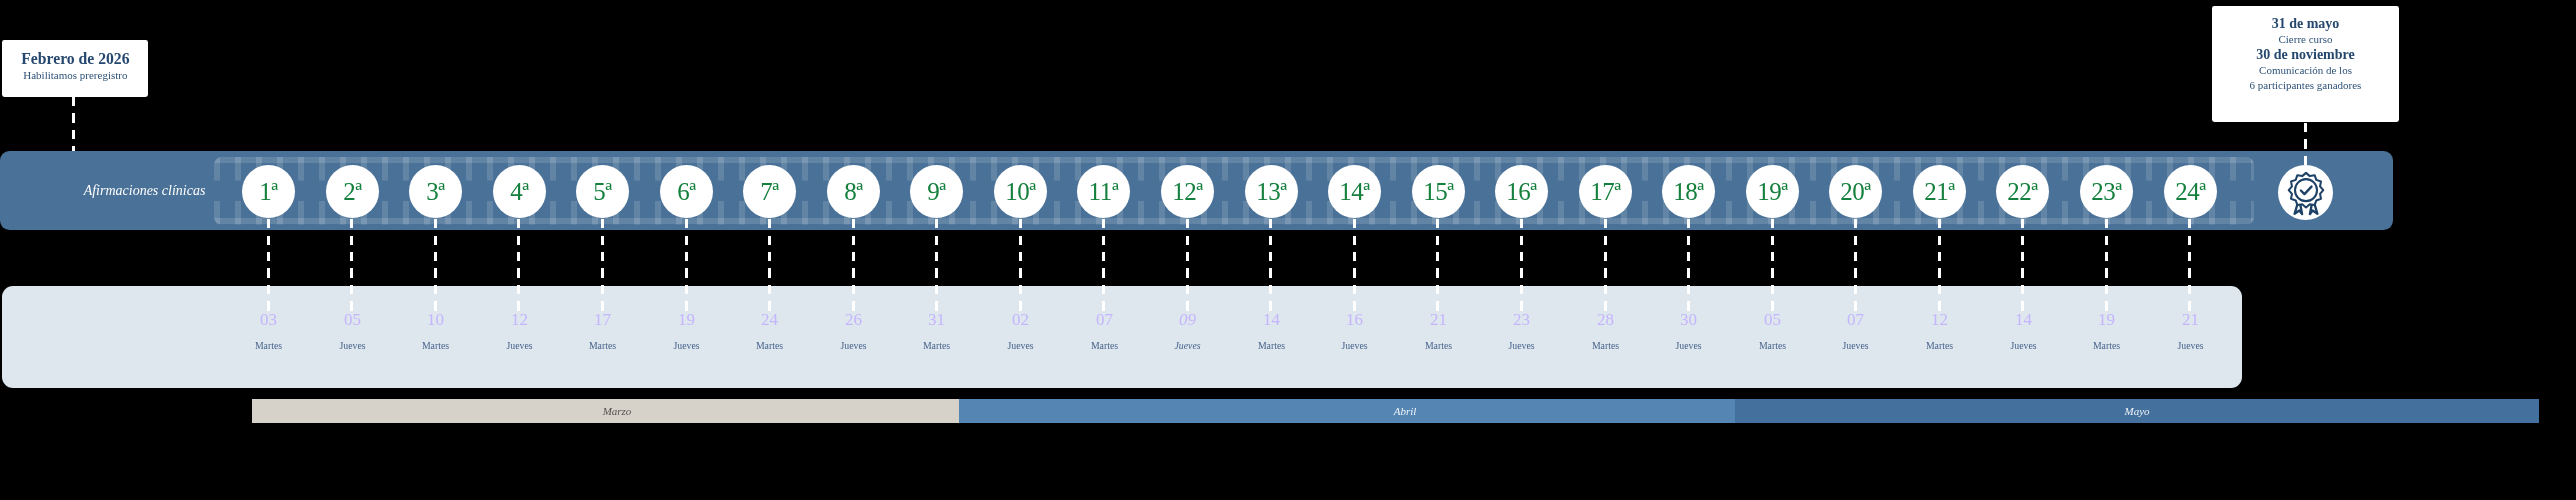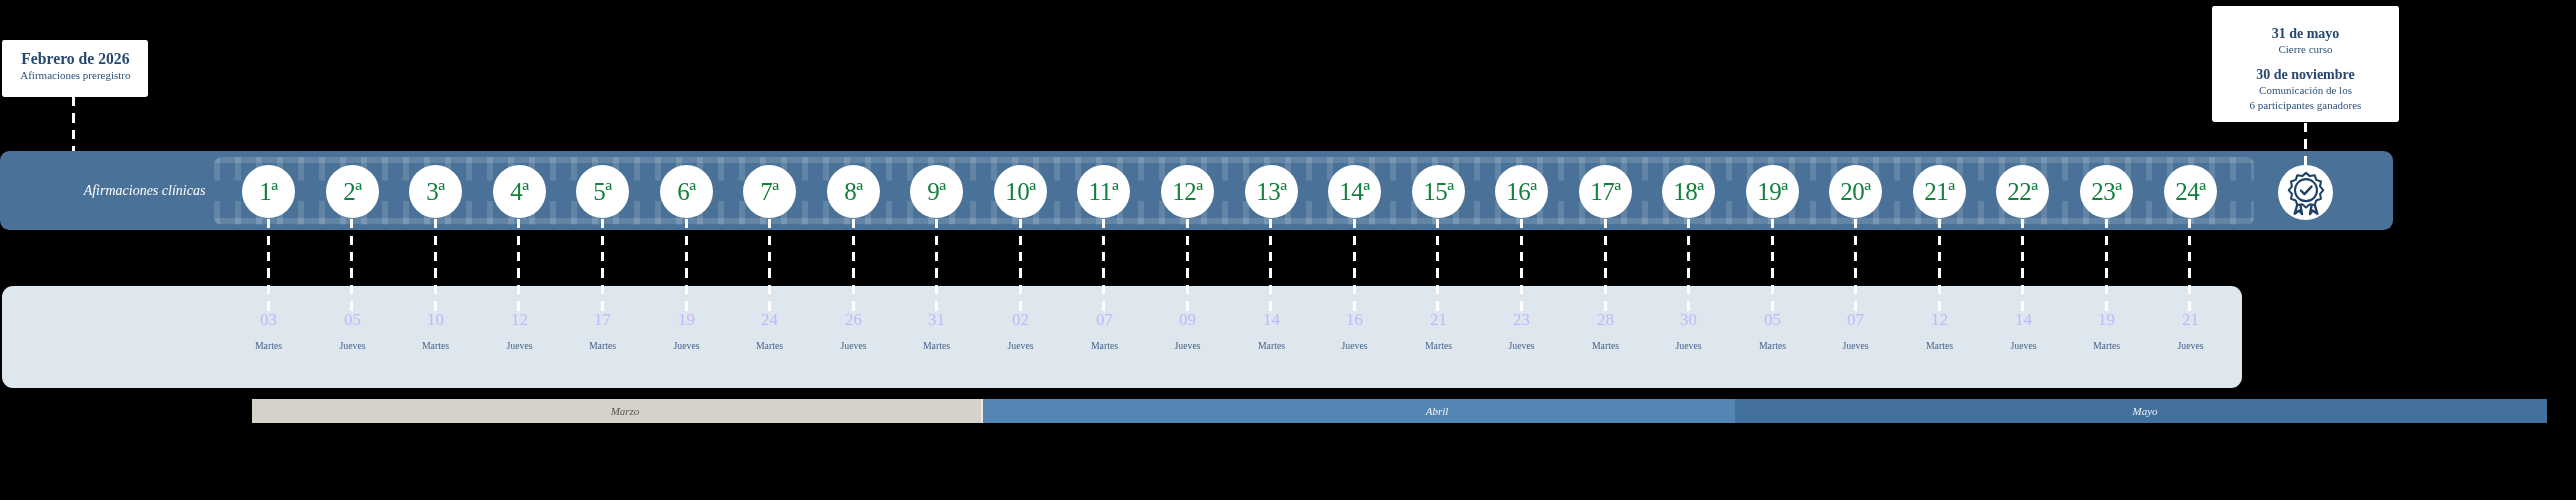--- a/index.html
+++ b/index.html
@@ -8,21 +8,21 @@
     overflow:hidden;
     font-family:"Liberation Serif","DejaVu Serif",serif;
   }
 
   
   .info-box { position:absolute; background:#ffffff; border-radius:2.4px; text-align:center; box-sizing:border-box; }
   .box-left  { left:2.4px;    top:40px; width:146px; height:57px;  padding-top:10.2px; }
   .box-right { left:2212px; top:6.3px;  width:187px; height:116px; padding-top:8.7px; }
   .box-title    { font-size:15.7px; font-weight:bold; color:#26486f; line-height:1.15; }
   .box-caption  { font-size:11px; color:#2e5278; line-height:1.3; margin-top:0; }
-  .box-right .box-title { font-size:14px; margin-top:11px; }
+  .box-right .box-title { font-size:14px; margin-top:1px; }
 
   
   .vdash {
     position:absolute; width:3.1px;
     background:repeating-linear-gradient(180deg,#ffffff 0 9.4px,rgba(0,0,0,0) 9.4px 16.5px);
   }
   .dash-left  { left:72px;   top:97px; height:54px; }
   .dash-right { left:2304px; top:123px; height:43px; z-index:6; }
 
   
@@ -69,35 +69,35 @@
     font-style:italic; font-weight:bold; font-size:14px; color:#2d507b; line-height:1.25; z-index:2;
   }
   .date-item { position:absolute; top:311px; width:87px; text-align:center; z-index:2; }
   .date-day     { font-size:17px; color:#c4b5fd; line-height:1; }
   .date-weekday { font-size:9.8px; color:#47648c; margin-top:12px; }
 
   
   .month-bar {
     position:absolute; top:399px; height:23.6px;
     display:flex; align-items:center; justify-content:center;
-    font-style:italic; font-size:11px;padding-left:8px;
+    font-style:italic; font-size:11px;
   }
   .month-marzo { left:252px;  width:730px; background:#d6d2ca; color:#55534f; }
-  .month-abril { left:983px; width:892px; background:#5585b2; color:#eef3f8; }
+  .month-abril { left:959px; width:892px; background:#5585b2; color:#eef3f8; }
   .month-mayo  { left:1735px; width:804px; background:#44709d; color:#eef3f8; }
   .month-divider { position:absolute; left:981px; top:399px; width:1.6px; height:23.6px; background:#eceae6; }
 </style>
 </head>
 <body>
 
 <div class="canvas">
 
   <div class="info-box box-left">
     <div class="box-title">Febrero de 2026</div>
-    <div class="box-caption">Afirmaciones preregistro</div>
+    <div class="box-caption">Habilitamos preregistro</div>
   </div>
   <div class="vdash dash-left"></div>
 
   <div class="info-box box-right">
     <div class="box-title">31 de mayo</div>
     <div class="box-caption">Cierre curso</div>
     <div class="box-title">30 de noviembre</div>
     <div class="box-caption">Comunicación de los</div>
     <div class="box-caption" style="margin-top:0;">6 participantes ganadores</div>
   </div>
@@ -194,21 +194,21 @@
       </div>
       <div class="vdash conn" style="left: 1102px;"></div>
       <div class="date-item" style="left: 1061px;">
         <div class="date-day">07</div>
         <div class="date-weekday">Martes</div>
       </div>
       <div class="circle" style="left: 1161px; top: 165px;">
         <span class="num">12ª</span>
       </div>
       <div class="vdash conn" style="left: 1186px;"></div>
-      <div class="date-item" style="left: 1144px;">
+      <div class="date-item" style="left: 1144px; font-style: italic;">
         <div class="date-day">09</div>
         <div class="date-weekday">Jueves</div>
       </div>
       <div class="circle" style="left: 1245px; top: 165px;">
         <span class="num">13ª</span>
       </div>
       <div class="vdash conn" style="left: 1269px;"></div>
       <div class="date-item" style="left: 1228px;">
         <div class="date-day">14</div>
         <div class="date-weekday">Martes</div>

